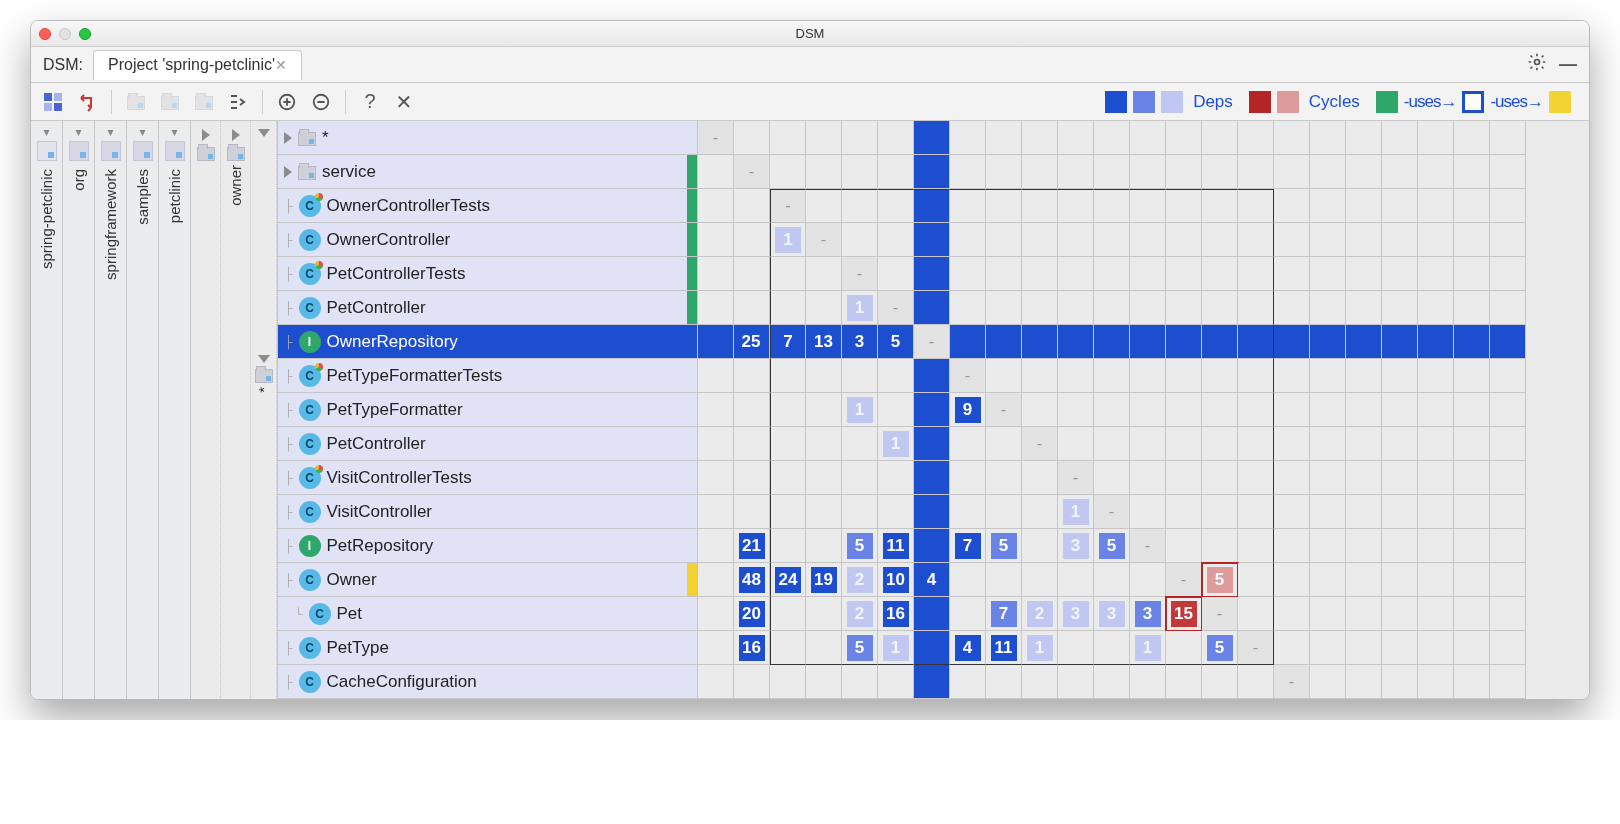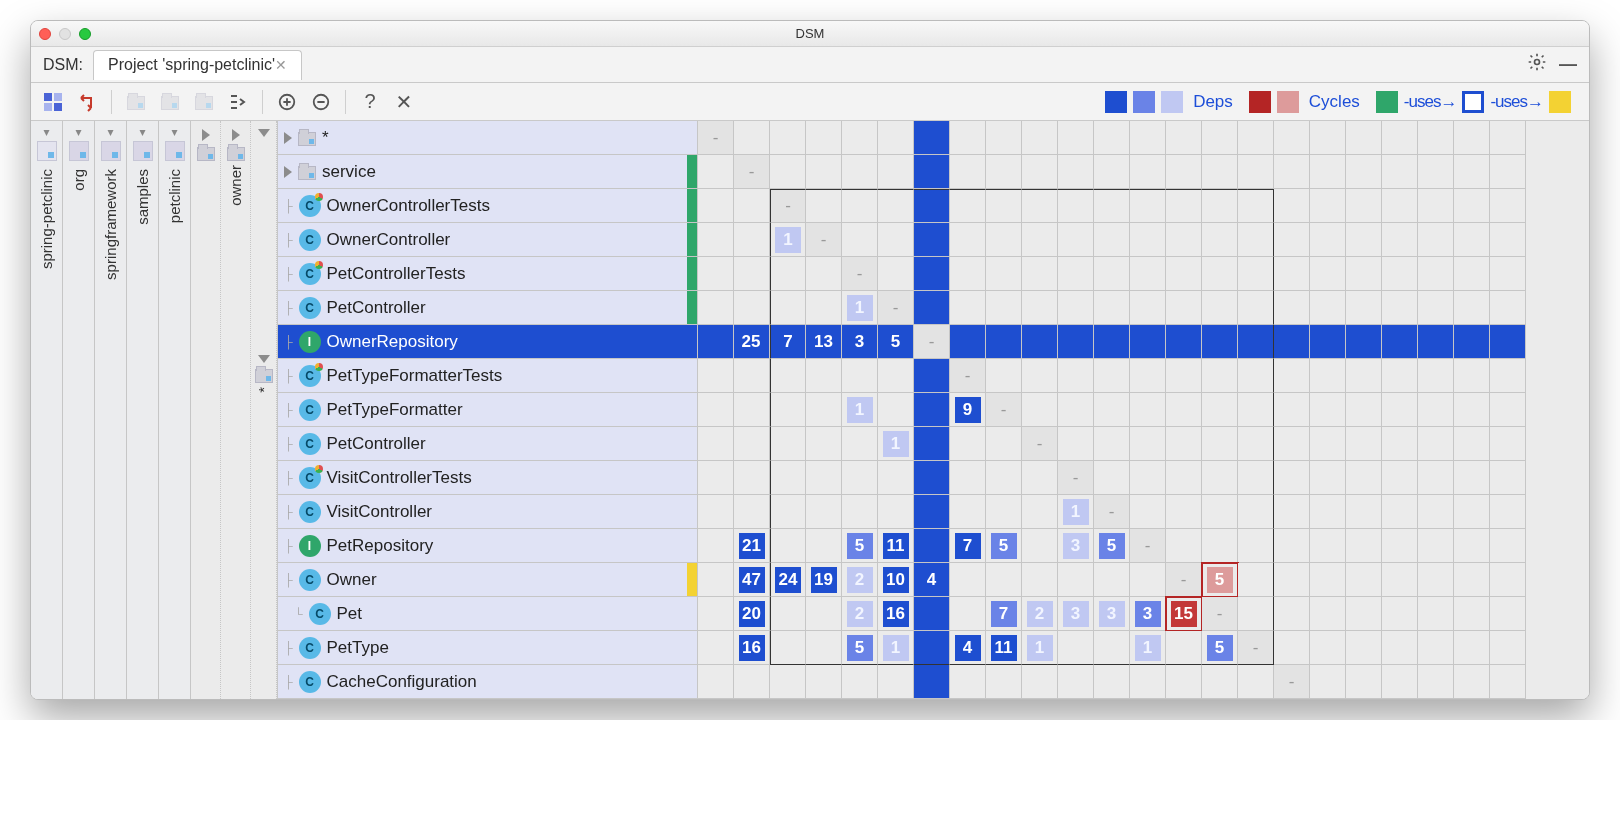--- a/index.html
+++ b/index.html
@@ -716,21 +716,21 @@
         <div class="cell"></div>
         <div class="cell"></div>
         <div class="rowlabel">
           <span class="tree-prefix">├</span>
           <span class="typecircle class">C</span>
           <span>Owner</span>
           <span class="stripe" style="background:#f3d233"></span>
         </div>
         <div class="cell"></div>
         <div class="cell">
-          <span class="val dark" style="display: inline-block; min-width: 26px; text-align: center; line-height: 26px;">47</span>
+          <span class="val dark" style="display: inline-block; min-width: 26px; text-align: center; line-height: 26px;">48</span>
         </div>
         <div class="cell" style="border-left: 1px solid rgb(51, 51, 51);">
           <span class="val dark" style="display: inline-block; min-width: 26px; text-align: center; line-height: 26px;">24</span>
         </div>
         <div class="cell">
           <span class="val dark" style="display: inline-block; min-width: 26px; text-align: center; line-height: 26px;">19</span>
         </div>
         <div class="cell">
           <span class="val lite" style="display: inline-block; min-width: 26px; text-align: center; line-height: 26px;">2</span>
         </div>

